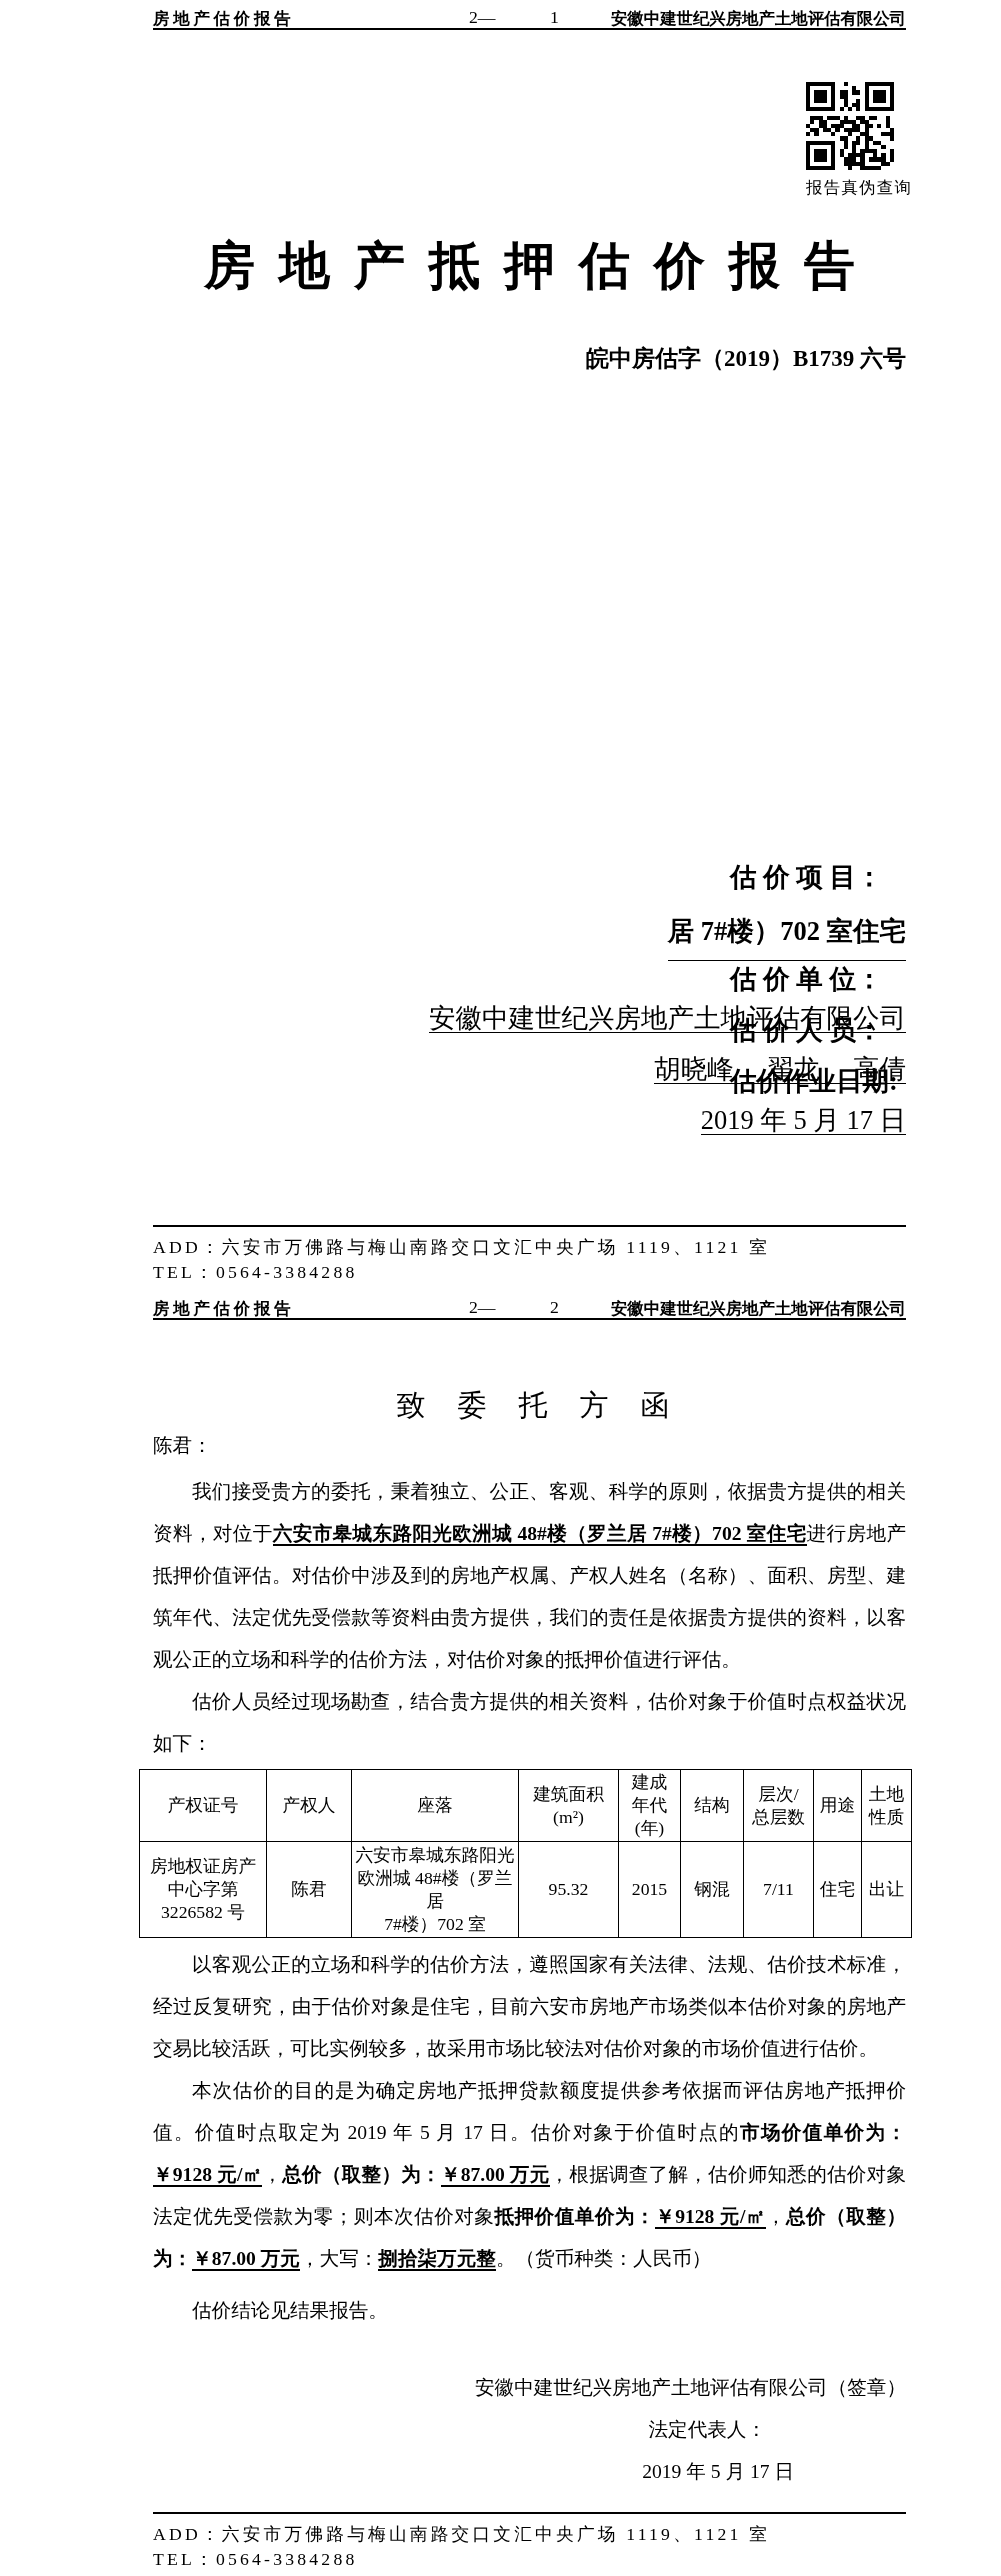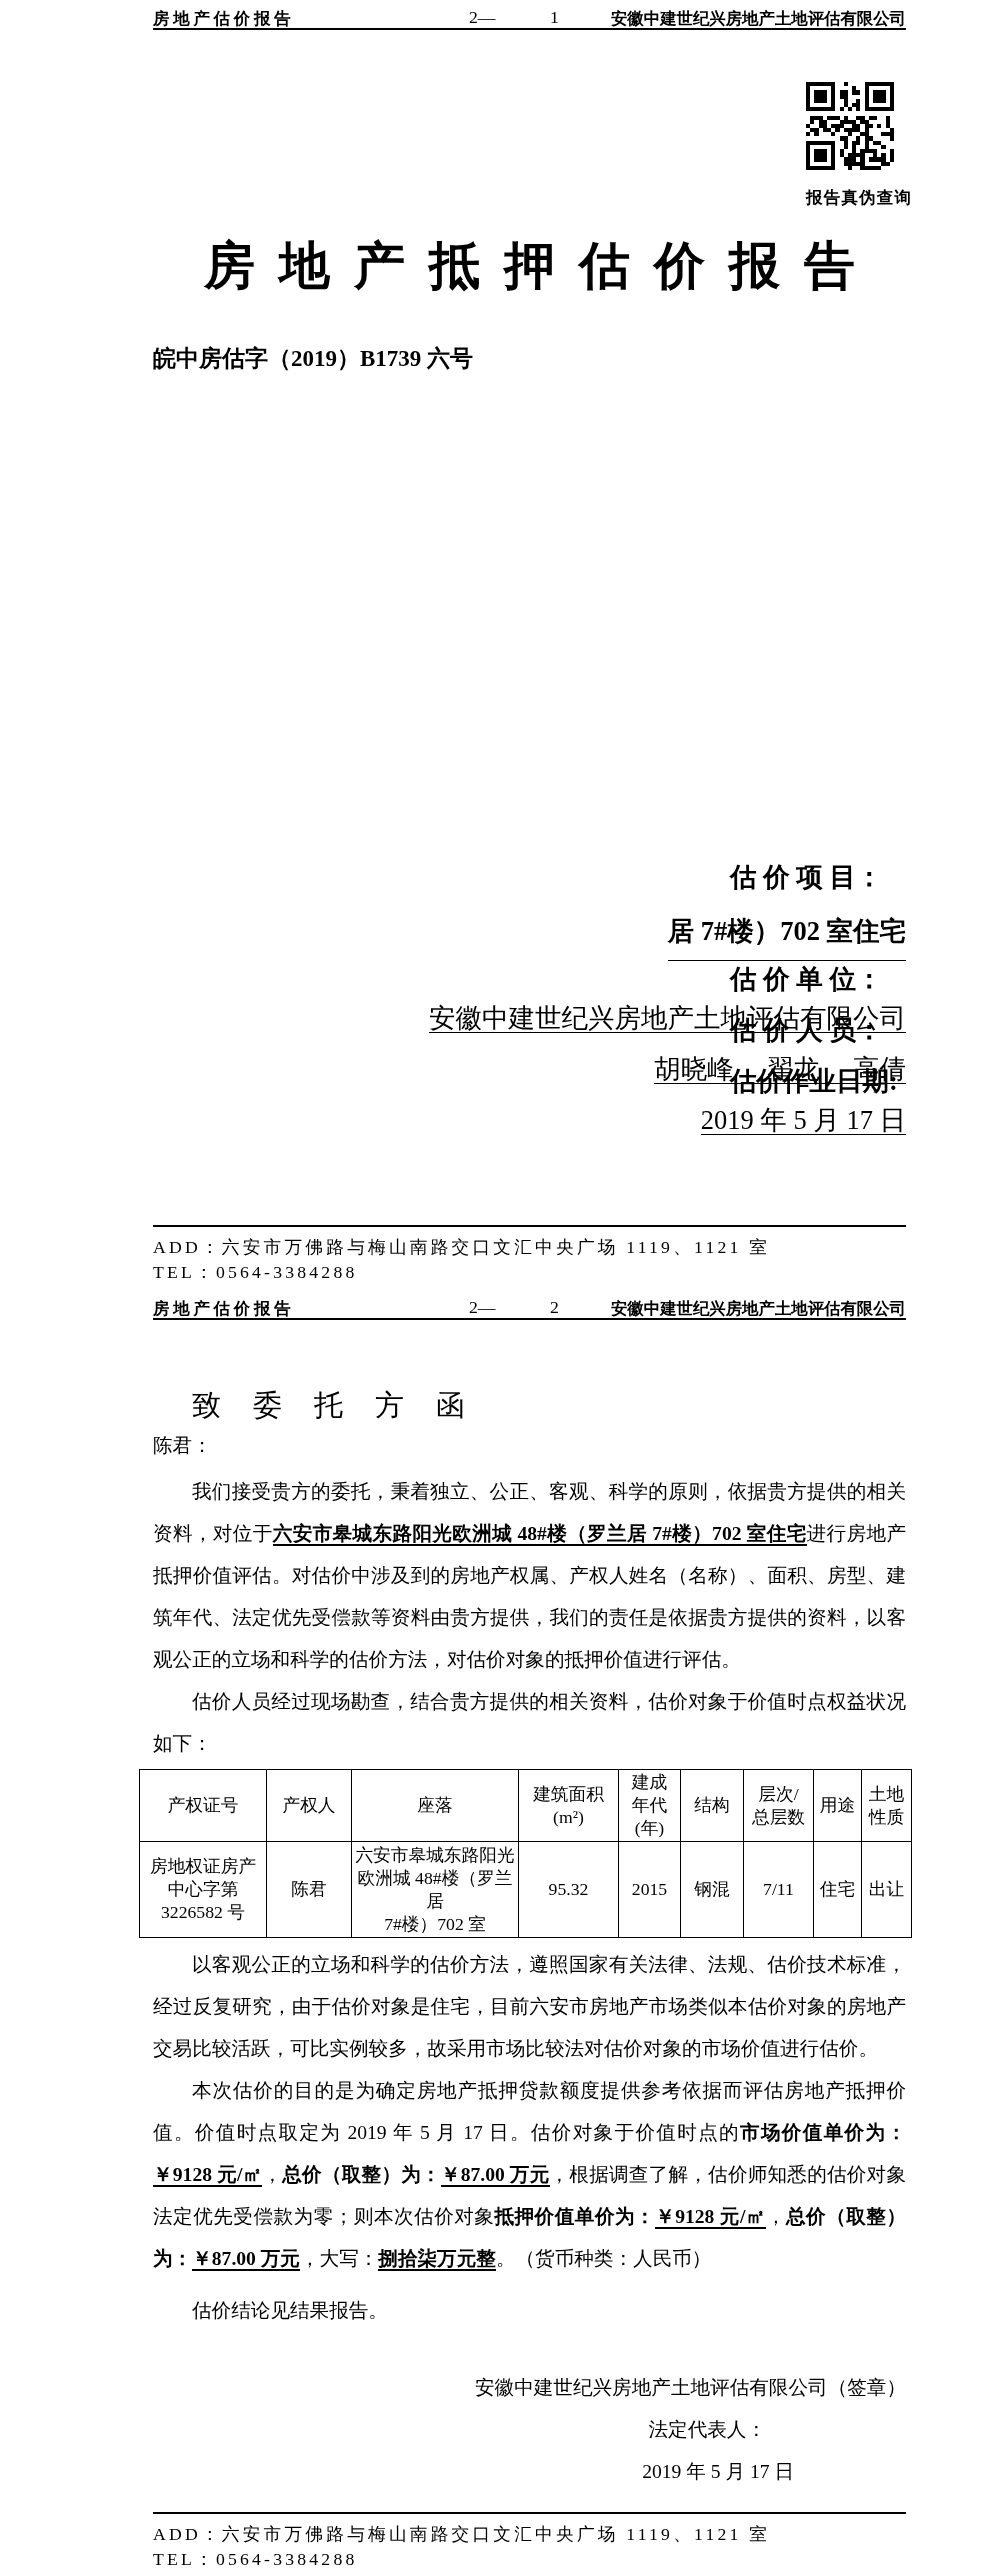--- a/index.html
+++ b/index.html
@@ -12,34 +12,34 @@
   .page-header { position:absolute; left:153px; right:96px; height:26.5px; border-bottom:2.5px solid #000; }
   .ph-left  { position:absolute; left:0; top:5px; font-size:16.4px; font-weight:bold; letter-spacing:3.8px; }
   .ph-group { position:absolute; left:316px; top:3.8px; font-size:17.7px; }
   .ph-no    { position:absolute; left:397px; top:3.8px; font-size:17.7px; }
   .ph-right { position:absolute; right:0; top:5px; font-size:16.4px; font-weight:bold; }
   .page-footer { position:absolute; left:153px; right:96px; border-top:2.5px solid #000; padding-top:7.6px;
                  font-size:17.7px; letter-spacing:3.2px; line-height:25px; }
   
   .qr-wrap { position:absolute; left:806px; top:81px; width:90px; text-align:center; }
   .qr-wrap svg { display:block; width:88px; height:90px; shape-rendering:crispEdges; }
-  .qr-caption { margin-top:16px; font-size:16.4px; letter-spacing:1.3px; font-weight:bold; white-space:nowrap; }
+  .qr-caption { margin-top:6px; font-size:16.4px; letter-spacing:1.3px; font-weight:normal; white-space:nowrap; }
   .doc-title { position:absolute; top:232px; left:153px; right:96px; text-align:center;
                font-size:51px; font-weight:bold; letter-spacing:24px; text-indent:24px; }
-  .doc-subtitle { position:absolute; top:343px; left:153px; right:96px; text-align:left;
+  .doc-subtitle { position:absolute; top:343px; left:153px; right:96px; text-align:right;
                   font-size:23px; font-weight:bold; }
   .fields { position:absolute; top:859px; left:153px; right:96px; }
   .field-row { display:flex; align-items:flex-end; height:51px;flex-direction:column; }
   .field-label { width:176px; flex:none; font-size:26.5px; font-weight:bold; white-space:pre; padding-bottom:2.5px; }
   .field-value { flex:1; border-bottom:1.9px solid #000; font-size:26.5px; padding-bottom:2.5px; min-height:33px; }
   .field-value.center { text-align:center; }
   .field-value.left { text-align:left; }
   .field-value.bold { font-weight:bold; }
   
-  .letter-title { position:absolute; top:1386px; left:160px; right:96px; 
+  .letter-title { position:absolute; top:1386px; left:160px; right:96px; text-align:center;
                   font-size:29px; letter-spacing:32px; text-indent:32px; }
   .salutation { position:absolute; top:1432px; left:153px; font-size:19.6px; }
   .letter-body { position:absolute; top:1471px; left:153px; right:96px;
                  font-size:19.6px; line-height:42px; text-align:justify; }
   .para { text-indent:39px; }
   .para .b { font-weight:bold; }
   .para .u { border-bottom:2.5px solid #000; }
   .p5 { margin-top:10px; }
   
   table.deal { border-collapse:collapse; width:772px; margin:3.8px 0 6.3px -14px; table-layout:fixed; }

